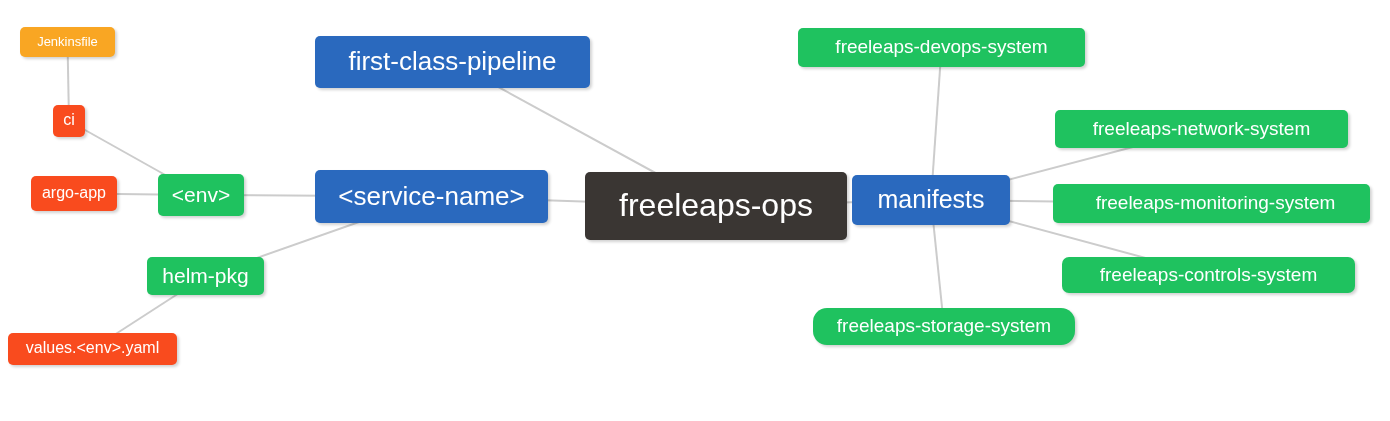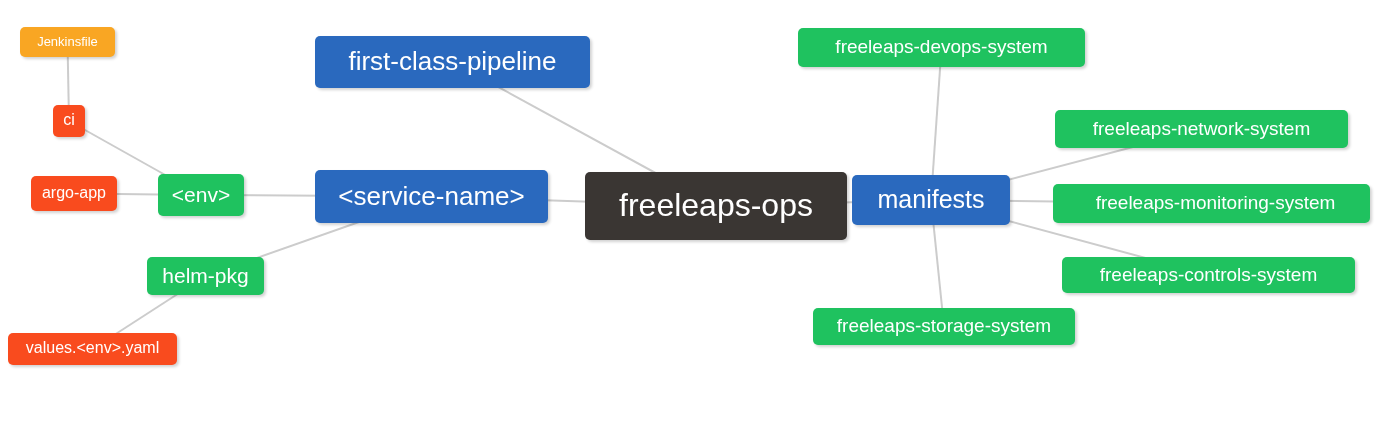--- a/index.html
+++ b/index.html
@@ -100,20 +100,20 @@
       </div>
       <div class="node" style="left: 798px; top: 28px; width: 287px; height: 39px; background: rgb(31, 194, 95); font-size: 19px; text-align: right;">
         <span>freeleaps-devops-system</span>
       </div>
       <div class="node" style="left: 1055px; top: 110px; width: 293px; height: 38px; background: rgb(31, 194, 95); font-size: 19px;">
         <span>freeleaps-network-system</span>
       </div>
       <div class="node" style="left: 1053px; top: 184px; width: 317px; height: 39px; background: rgb(31, 194, 95); font-size: 19px; padding-left: 8px;">
         <span>freeleaps-monitoring-system</span>
       </div>
-      <div class="node" style="left: 1062px; top: 257px; width: 293px; height: 36px; background: rgb(31, 194, 95); font-size: 19px;">
+      <div class="node" style="left: 1062px; top: 257px; width: 293px; height: 36px; background: rgb(31, 194, 95); font-size: 19px; border-radius: 7px;">
         <span>freeleaps-controls-system</span>
       </div>
-      <div class="node" style="left: 813px; top: 308px; width: 262px; height: 37px; background: rgb(31, 194, 95); font-size: 19px;">
+      <div class="node" style="left: 813px; top: 308px; width: 262px; height: 37px; background: rgb(31, 194, 95); font-size: 19px; border-radius: 14px;">
         <span>freeleaps-storage-system</span>
       </div>
     </div>
 </div>
 
 </body></html>

